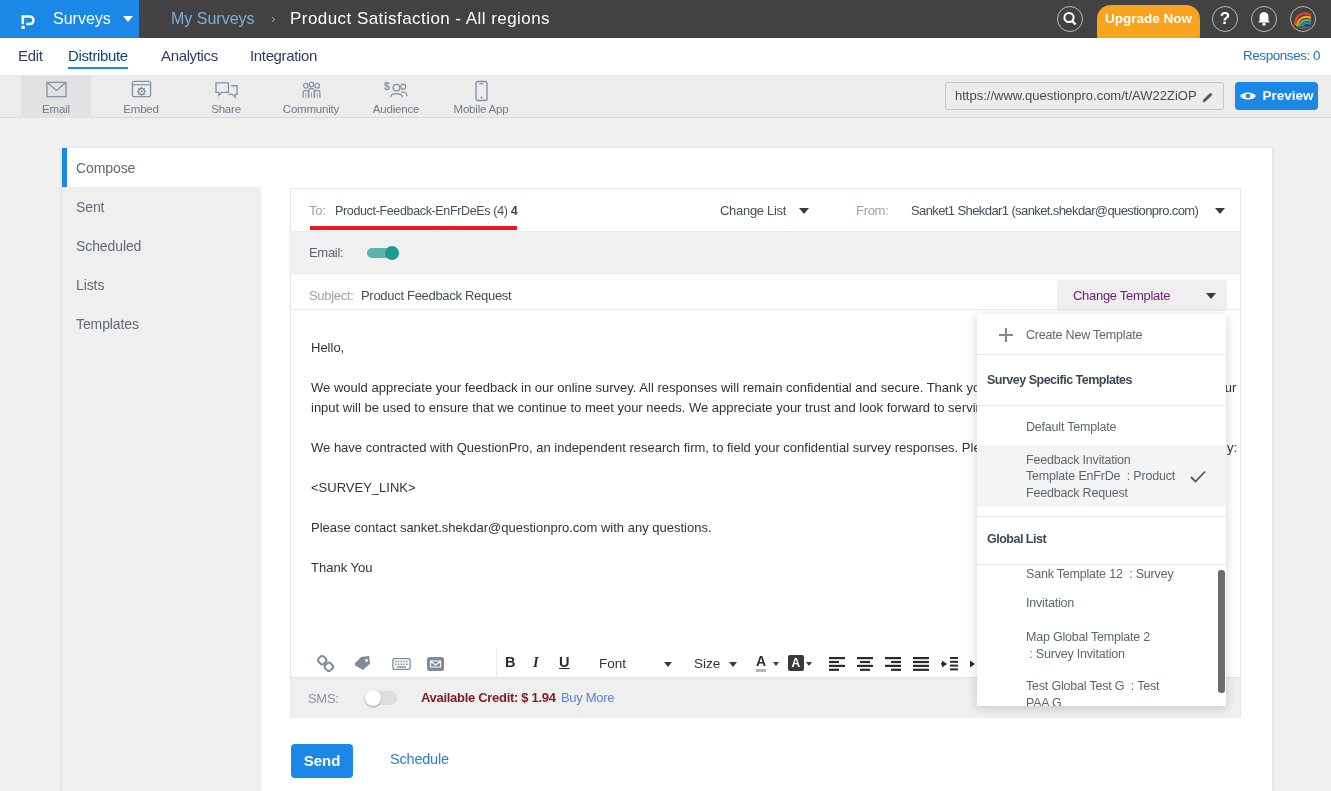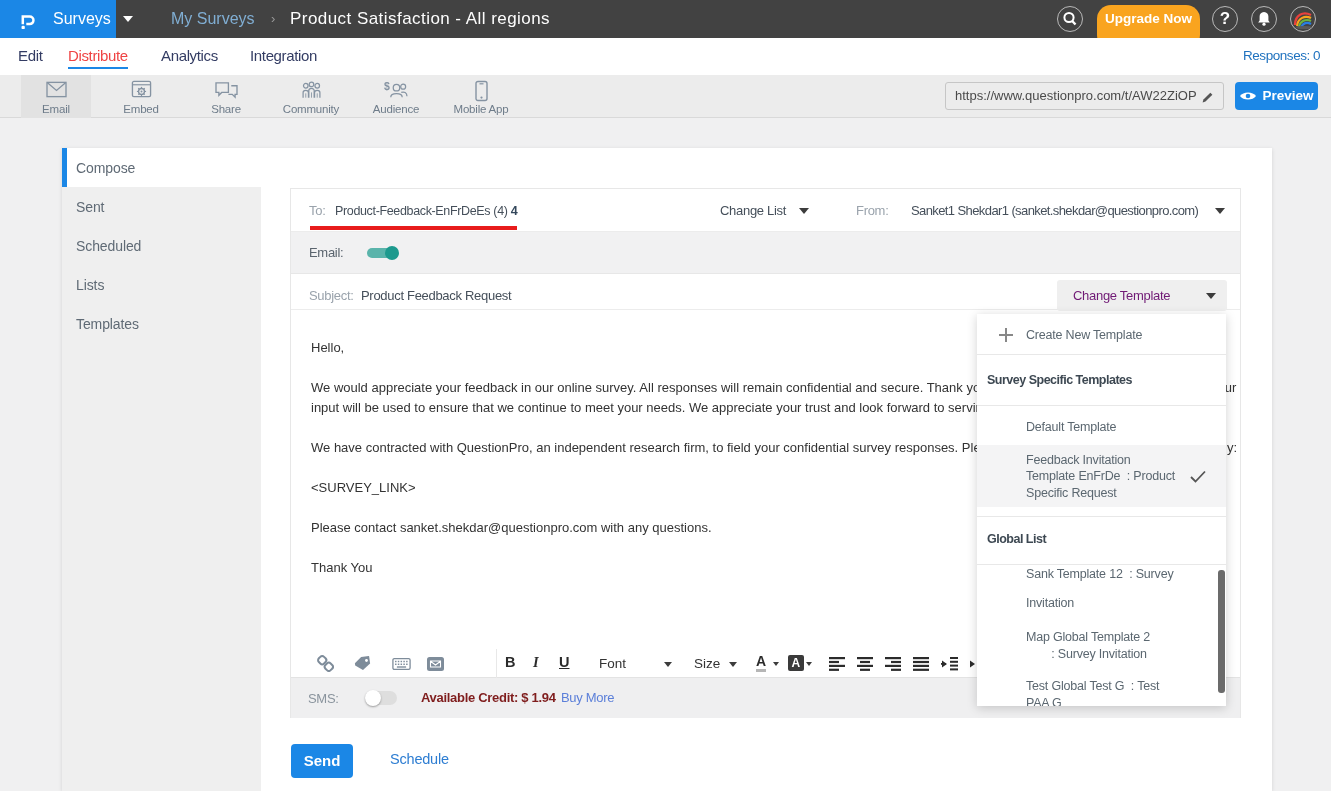--- a/index.html
+++ b/index.html
@@ -1,20 +1,20 @@
 <!DOCTYPE html>
 <html><head>
 <meta charset="utf-8">
 <style>
   * { margin:0; padding:0; box-sizing:border-box; }
   html,body { width:1331px; height:791px; overflow:hidden; }
   body { font-family:"Liberation Sans", sans-serif; background:#f0f0f1; position:relative; }
   
   #hdr { position:absolute; left:0; top:0; width:1331px; height:38px; background:#424242; }
-  #hdr-blue { position:absolute; left:0; top:0; width:116px; height:38px; background:#1b87e6; }
+  #hdr-blue { position:absolute; left:0; top:0; width:139px; height:38px; background:#1b87e6; }
   .hdr-surveys { position:absolute; left:53px; top:9.5px; color:#fff; font-size:16px; }
   .crumb1 { position:absolute; left:171px; top:9.5px; color:#80aed3; font-size:16px; }
   .crumb-sep { position:absolute; left:271px; top:11px; color:#9a9a9a; font-size:13px; }
   .crumb2 { position:absolute; left:290px; top:9px; color:#fdfdfd; font-size:17px; letter-spacing:0.45px; }
   .circ { position:absolute; top:6px; width:26px; height:26px; border:1px solid #b9b9b9; border-radius:50%; }
   #upgrade { position:absolute; left:1097px; top:5px; width:103px; height:44px; background:#f9a41f; border-radius:14px; color:#fff; font-size:13.5px; font-weight:bold; text-align:center; line-height:28px; }
   
   #nav { position:absolute; left:0; top:38px; width:1331px; height:37px; background:#fff; }
   .nav-it { position:absolute; top:9px; font-size:15px; letter-spacing:-0.35px; color:#333c63; white-space:nowrap; }
   
@@ -101,21 +101,21 @@
       <path d="M6 19 C7 11 14 8 20 11" fill="none" stroke="#f7a41d" stroke-width="2.2"></path>
       <path d="M8 20 C9 14 15 11.5 20 14" fill="none" stroke="#6cb33f" stroke-width="2.2"></path>
       <path d="M10 20.5 C12 16 16 14.5 20 17" fill="none" stroke="#2a7de1" stroke-width="2.2"></path>
       <ellipse cx="13" cy="20.5" rx="8" ry="1.6" fill="#5a5a5a"></ellipse>
     </svg>
   </div>
 </div>
 
 <div id="nav">
   <span class="nav-it" style="left:18px;">Edit</span>
-  <span class="nav-it" style="left:68px; color:#ef4444; border-bottom:2px solid #1b87e6; padding-bottom:3px;">Distribute</span>
+  <span class="nav-it" style="left:68px; color:#0c4a6e; border-bottom:2px solid #1b87e6; padding-bottom:3px;">Distribute</span>
   <span class="nav-it" style="left:161px;">Analytics</span>
   <span class="nav-it" style="left:250px;">Integration</span>
   <span class="nav-it" style="left:1243px; top:10px; font-size:13.5px; letter-spacing:-0.45px; color:#1f72bf;">Responses: 0</span>
 </div>
 
 <div id="ibar">
   <div class="tab active" style="left:21px;">
     <svg width="25" height="19" viewBox="0 0 26 20" style="margin-left:-12.5px">
         <rect x="3" y="2.5" width="20" height="15" fill="none" stroke="#8593a2" stroke-width="1.4"></rect>
         <path d="M3.5 3 L13 11 L22.5 3" fill="none" stroke="#8593a2" stroke-width="1.4"></path>
@@ -359,28 +359,28 @@
       <line x1="1" y1="8" x2="15" y2="8" stroke="#888" stroke-width="2"></line>
     </svg>
   <div class="dd-it" style="top:14px;">Create New Template</div>
   <div class="dd-div" style="top:40px;"></div>
   <div class="dd-hd" style="top:59px;">Survey Specific Templates</div>
   <div class="dd-div" style="top:91px;"></div>
   <div class="dd-it" style="top:106px;">Default Template</div>
   <div style="position:absolute; left:0; top:131px; width:249px; height:62px; background:#f4f4f5;">
     <div class="dd-it" style="top:8px;">Feedback Invitation</div>
     <div class="dd-it" style="top:24px;">Template EnFrDe&nbsp; : Product</div>
-    <div class="dd-it" style="top:41px;">Specific Request</div>
+    <div class="dd-it" style="top:41px;">Feedback Request</div>
     <svg width="16" height="13" viewBox="0 0 16 13" style="position:absolute; left:213px; top:25px;">
         <path d="M1 7 L5.5 11.5 L15 1.5" fill="none" stroke="#555" stroke-width="1.8"></path>
       </svg>
   </div>
   <div class="dd-div" style="top:202px;"></div>
   <div class="dd-hd" style="top:218px;">Global List</div>
   <div class="dd-div" style="top:250px;"></div>
   <div class="dd-it" style="top:253px;">Sank Template 12&nbsp; : Survey</div>
   <div class="dd-it" style="top:282px;">Invitation</div>
   <div class="dd-it" style="top:316px;">Map Global Template 2</div>
-  <div class="dd-it" style="top:333px;margin-left:22px;">&nbsp;: Survey Invitation</div>
+  <div class="dd-it" style="top:333px;">&nbsp;: Survey Invitation</div>
   <div class="dd-it" style="top:365px;">Test Global Test G&nbsp; : Test</div>
   <div class="dd-it" style="top:382px; height:10px; overflow:hidden;">PAA G</div>
   <div style="position:absolute; right:1px; top:256px; width:7px; height:123px; background:#6b6b6b; border-radius:3px;"></div>
 </div>
 
 </body></html>

